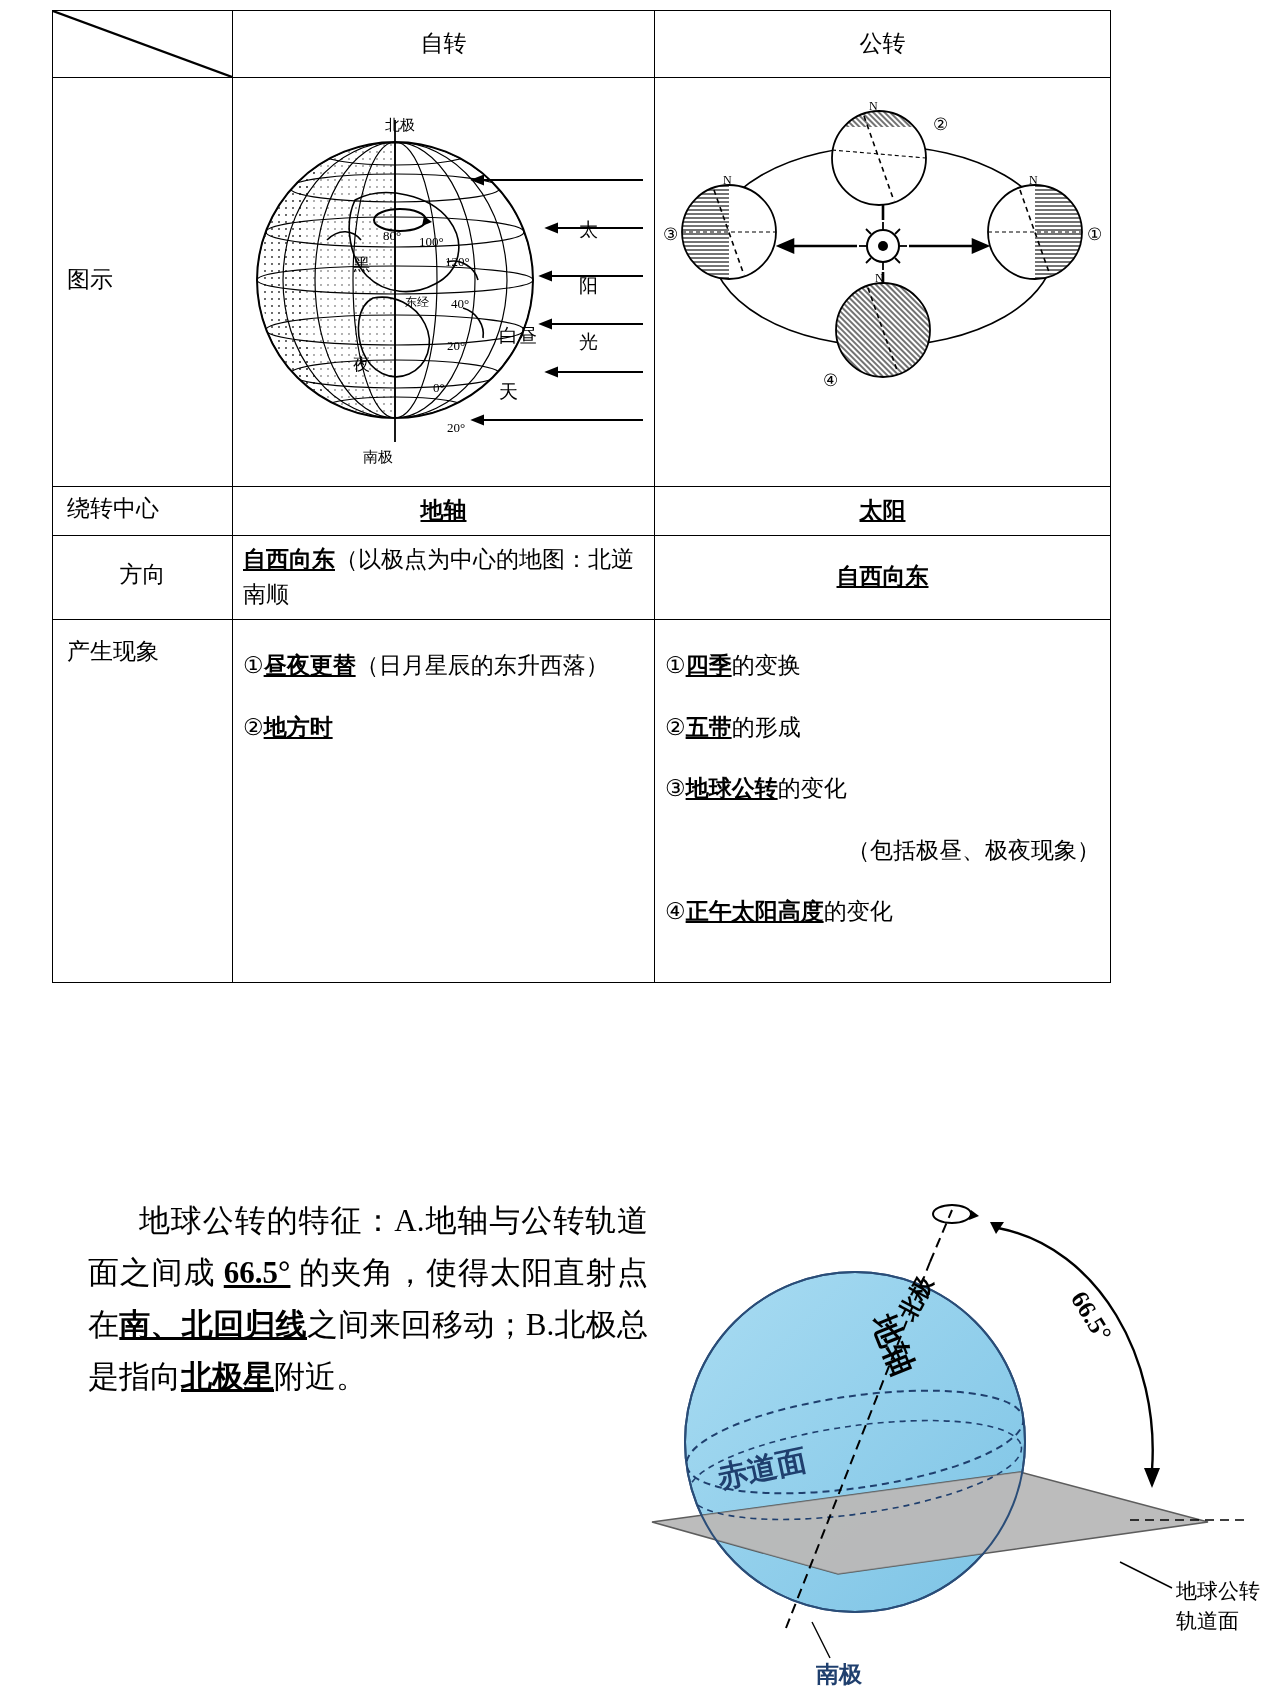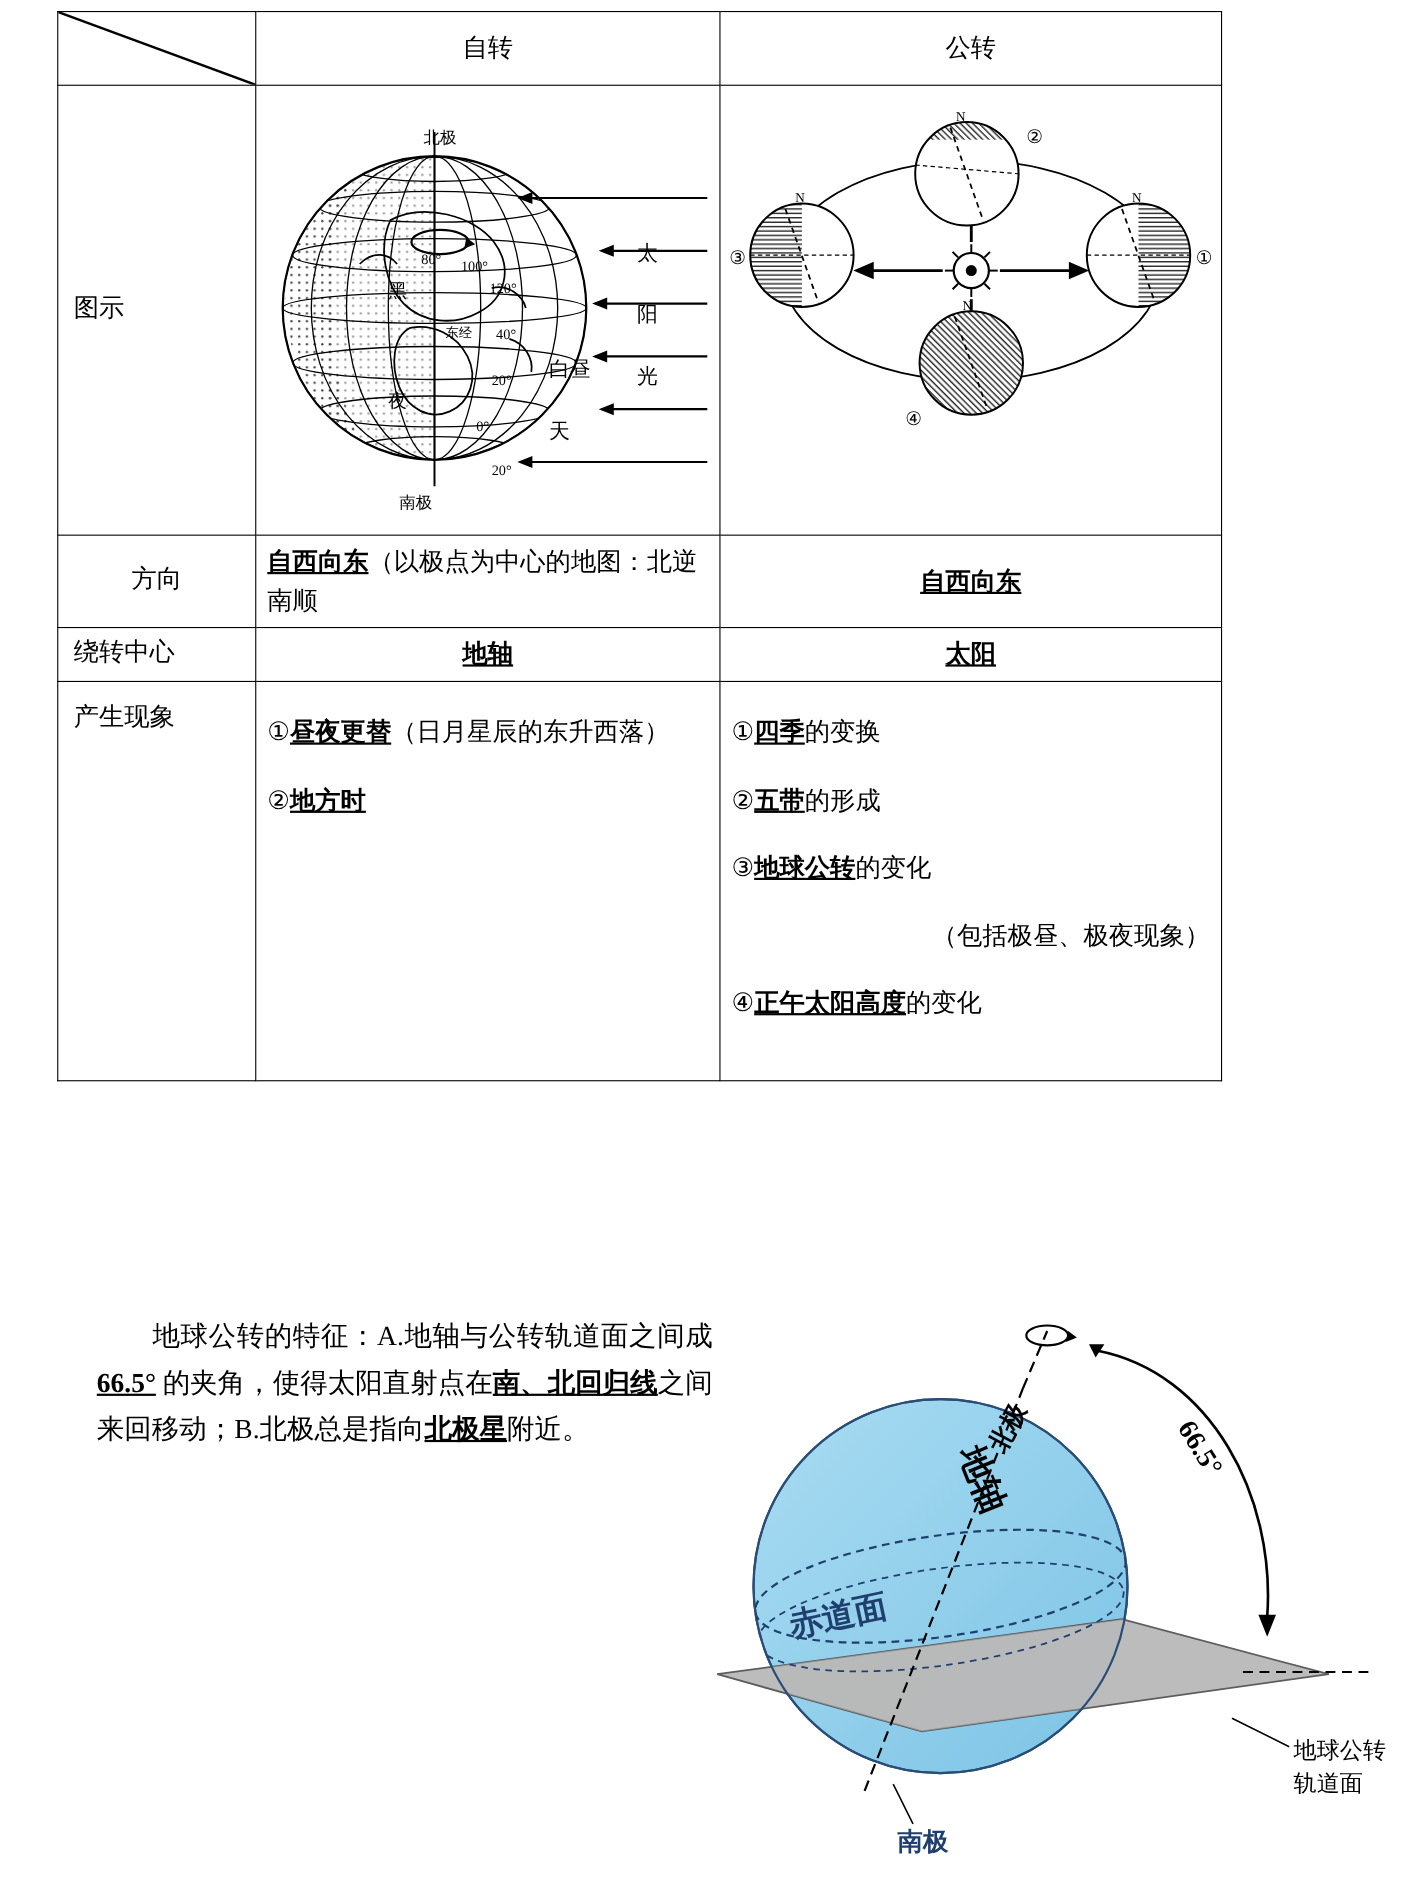--- a/index.html
+++ b/index.html
@@ -90,21 +90,21 @@
     left: 0;
     top: 1170px;
     width: 1280px;
     height: 530px;
   }
   .bottom-text {
     position: absolute;
     left: 88px;
     top: 25px;
     width: 560px;
-    font-size: 25px;
+    font-size: 31px;
     line-height: 1.68;
     text-align: justify;
   }
   .bottom-text .ind { display: inline-block; width: 50px; }
   .bottom-fig {
     position: absolute;
     left: 600px;
     top: 0px;
     width: 660px;
     height: 530px;
@@ -315,36 +315,36 @@
                 </g>
               <line x1="211" y1="208" x2="241" y2="293" stroke="#000" stroke-width="1.6" stroke-dasharray="5 4"></line>
               <text x="166" y="306" font-size="17" font-family="'Liberation Serif',serif">④</text>
               <text x="218" y="202" font-size="12" font-family="'Liberation Serif',serif">N</text>
             </g>
           </svg>
         </td>
       </tr>
 
       <tr>
+        <td class="rowlabel left">绕转中心</td>
+        <td class="ctr">
+          <span class="uline">地轴</span>
+        </td>
+        <td class="ctr">
+          <span class="uline">太阳</span>
+        </td>
+      </tr>
+
+      <tr>
         <td class="rowlabel">方向</td>
         <td>
           <span class="uline">自西向东</span><span>（以极点为中心的地图：北逆南顺</span>
         </td>
         <td class="ctr">
           <span class="uline">自西向东</span>
-        </td>
-      </tr>
-
-      <tr>
-        <td class="rowlabel left">绕转中心</td>
-        <td class="ctr">
-          <span class="uline">地轴</span>
-        </td>
-        <td class="ctr">
-          <span class="uline">太阳</span>
         </td>
       </tr>
 
 
       <tr>
         <td class="rowlabel left phen-cell-l">产生现象</td>
         <td class="phen-cell phen-list">
           <p>
             <span>①</span><span class="uline">昼夜更替</span><span>（日月星辰的东升西落）</span>
           </p>

